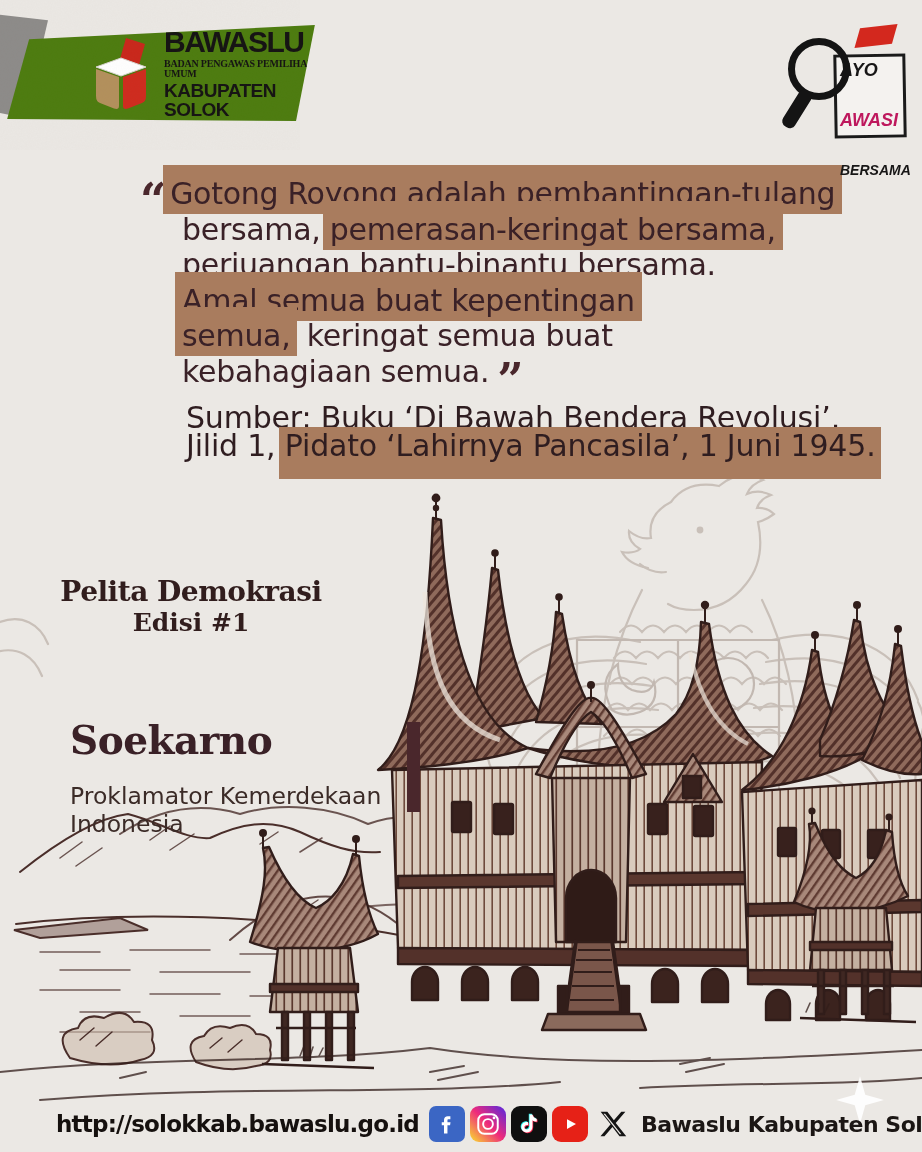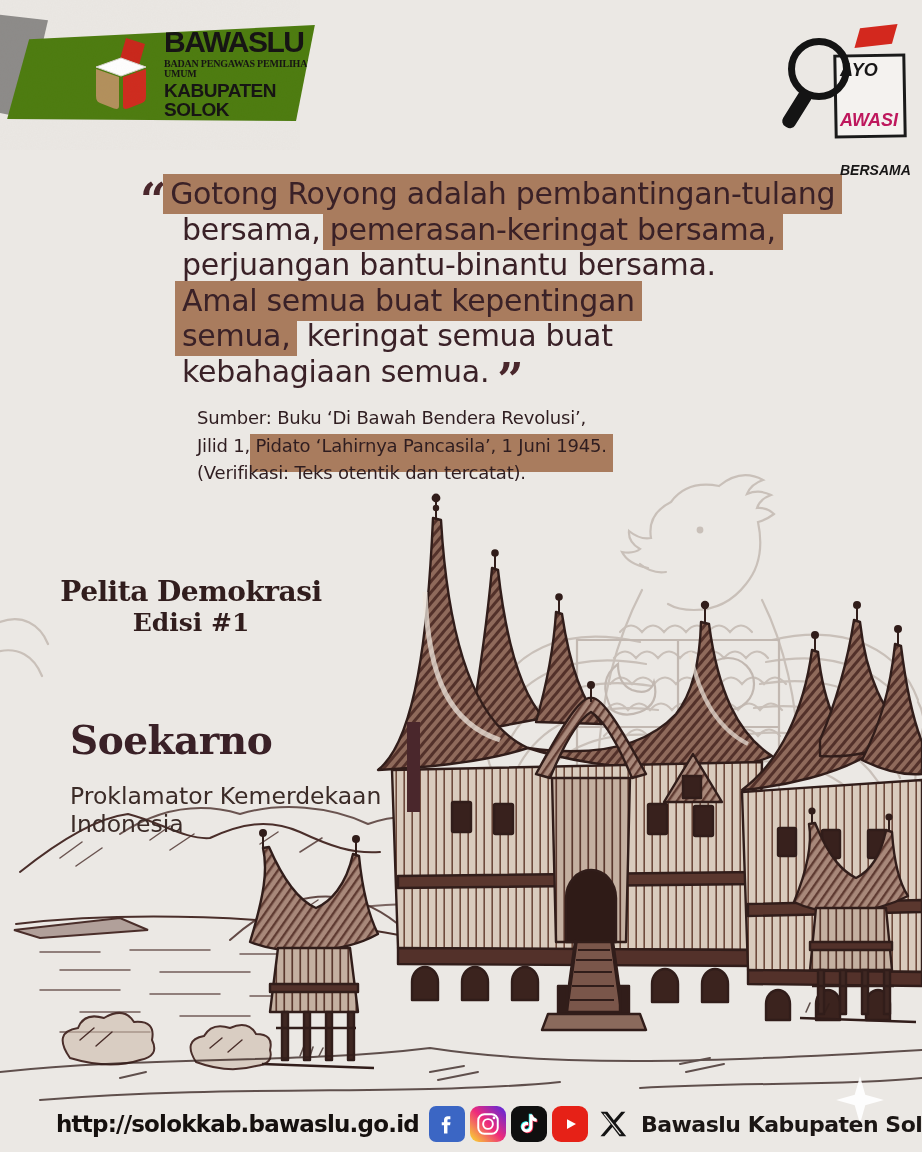--- a/index.html
+++ b/index.html
@@ -27,28 +27,28 @@
   .bw2{font-size:18px;color:#be185d;}
   .bw3{font-size:14px;color:#171616;}
   .badge-pgram{position:absolute;left:78px;top:8px;width:36px;height:20px;background:#d3281e;transform:skewX(-22deg) rotate(-7deg);}
   .mag-circle{position:absolute;left:8px;top:20px;width:48px;height:48px;border:7px solid #141414;border-radius:50%;}
   .mag-handle{position:absolute;left:10px;top:70px;width:14px;height:42px;background:#141414;border-radius:6px;transform:rotate(32deg);}
 
   
   .quote{position:absolute;left:182px;top:176px;width:700px;z-index:5;
     font-size:30px;line-height:35.5px;color:#3a2127;letter-spacing:-0.3px;font-weight:500;}
   .quote .qline{white-space:nowrap;}
-  .quote .hl{background:#a97c5e;padding:2px 7px 3px;margin-left:-7px;}
+  .quote .hl{background:#a97c5e;padding:11px 7px 3px;margin-left:-7px;}
   .quote .plain{padding:2px 0 3px;}
   .qmark{font-family:"DejaVu Serif",serif;font-weight:bold;color:#4a272c;font-size:46px;line-height:0;}
   .qopen{margin-left:-42px;margin-right:4px;vertical-align:-12px;display:inline-block;}
   .qclose{margin-left:8px;position:relative;top:14px;display:inline-block;}
 
-  .source{position:absolute;left:197px;top:404px;width:620px;z-index:5;
-    font-size:18px;line-height:27.5px;color:#2f1d20;letter-spacing:-0.2px;}
+  .source{position:absolute;left:186px;top:404px;width:620px;z-index:5;
+    font-size:30px;line-height:27.5px;color:#2f1d20;letter-spacing:-0.2px;}
   .source .qline{white-space:nowrap;}
   .source .hl{background:#a97c5e;padding:1px 6px 16px;margin-left:-6px;}
   .source .plain{padding:1px 0 2px;}
 
   
   .edition{position:absolute;left:46px;top:576px;width:290px;text-align:center;z-index:5;
     font-family:"DejaVu Serif",serif;font-weight:bold;color:#311d1d;}
   .ed-title{font-size:28px;line-height:32px;letter-spacing:-0.5px;}
   .ed-num{font-size:25px;line-height:30px;}
   .author{position:absolute;left:70px;top:718px;width:330px;z-index:5;}
@@ -118,21 +118,20 @@
       <div class="qline"><span class="qmark qopen">“</span><span class="hl">Gotong Royong adalah pembantingan-tulang</span></div>
       <div class="qline"><span class="plain">bersama, </span><span class="hl">pemerasan-keringat bersama,</span></div>
       <div class="qline"><span class="plain">perjuangan bantu-binantu bersama.</span></div>
       <div class="qline"><span class="hl">Amal semua buat kepentingan</span></div>
       <div class="qline"><span class="hl">semua,</span><span class="plain"> keringat semua buat</span></div>
       <div class="qline"><span class="plain">kebahagiaan semua.</span><span class="qmark qclose">”</span></div>
     </div>
   <div class="source">
       <div class="qline"><span class="plain">Sumber: Buku ‘Di Bawah Bendera Revolusi’,</span></div>
       <div class="qline"><span class="plain">Jilid 1, </span><span class="hl">Pidato ‘Lahirnya Pancasila’, 1 Juni 1945.</span></div>
-      <div class="qline"><span class="plain">(Verifikasi: Teks otentik dan tercatat).</span></div>
     </div>
 
   <div class="edition">
     <div class="ed-title">Pelita Demokrasi</div>
     <div class="ed-num">Edisi #1</div>
   </div>
 
   <div class="author">
     <div class="au-name">Soekarno</div>
     <div class="au-role">

